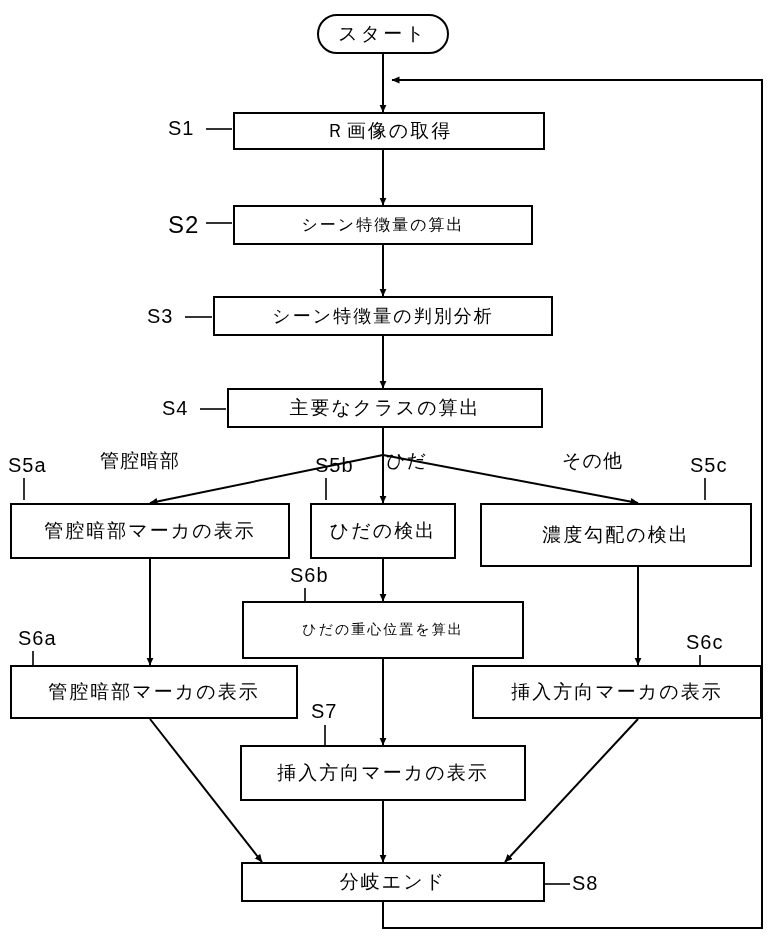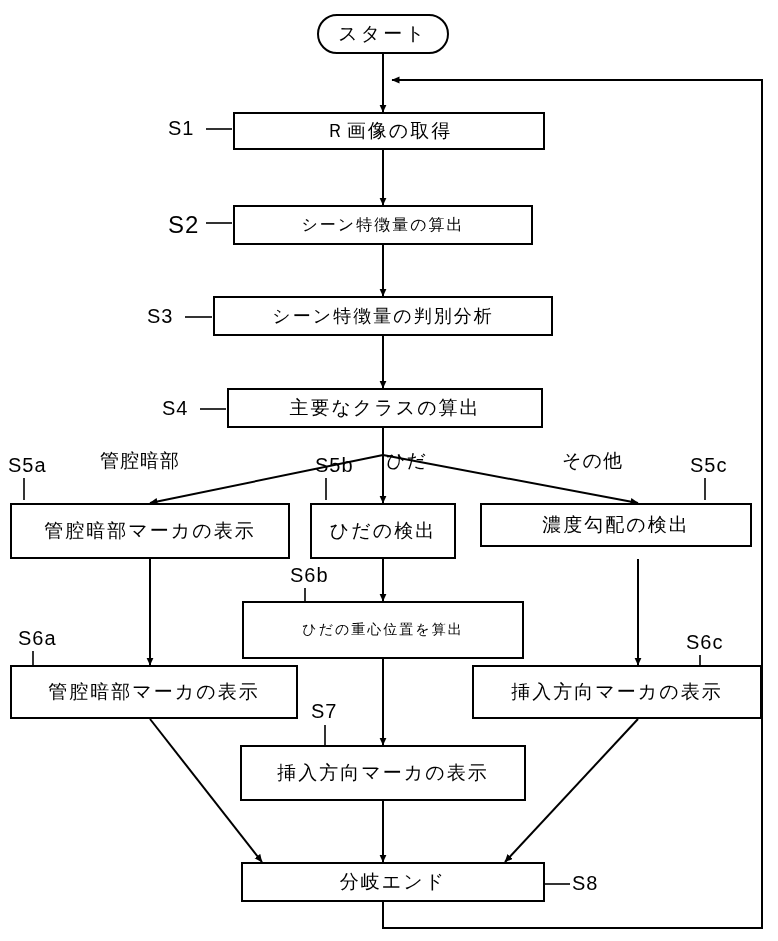--- a/index.html
+++ b/index.html
@@ -130,21 +130,21 @@
   </div>
 
   <div class="node" style="left:10px; top:503px; width:280px; height:56px; font-size:19px;">
     <span>管腔暗部マーカの表示</span>
   </div>
 
   <div class="node" style="left:310px; top:503px; width:146px; height:56px; font-size:19px;">
     <span>ひだの検出</span>
   </div>
 
-  <div class="node" style="left:480px; top:503px; width:272px; height:44px; font-size:19px;">
+  <div class="node" style="left:480px; top:503px; width:272px; height:64px; font-size:19px;">
     <span>濃度勾配の検出</span>
   </div>
 
   <div class="node" style="left:242px; top:601px; width:282px; height:58px; font-size:14px;">
     <span>ひだの重心位置を算出</span>
   </div>
 
   <div class="node" style="left:10px; top:665px; width:288px; height:54px; font-size:19px;">
     <span>管腔暗部マーカの表示</span>
   </div>

